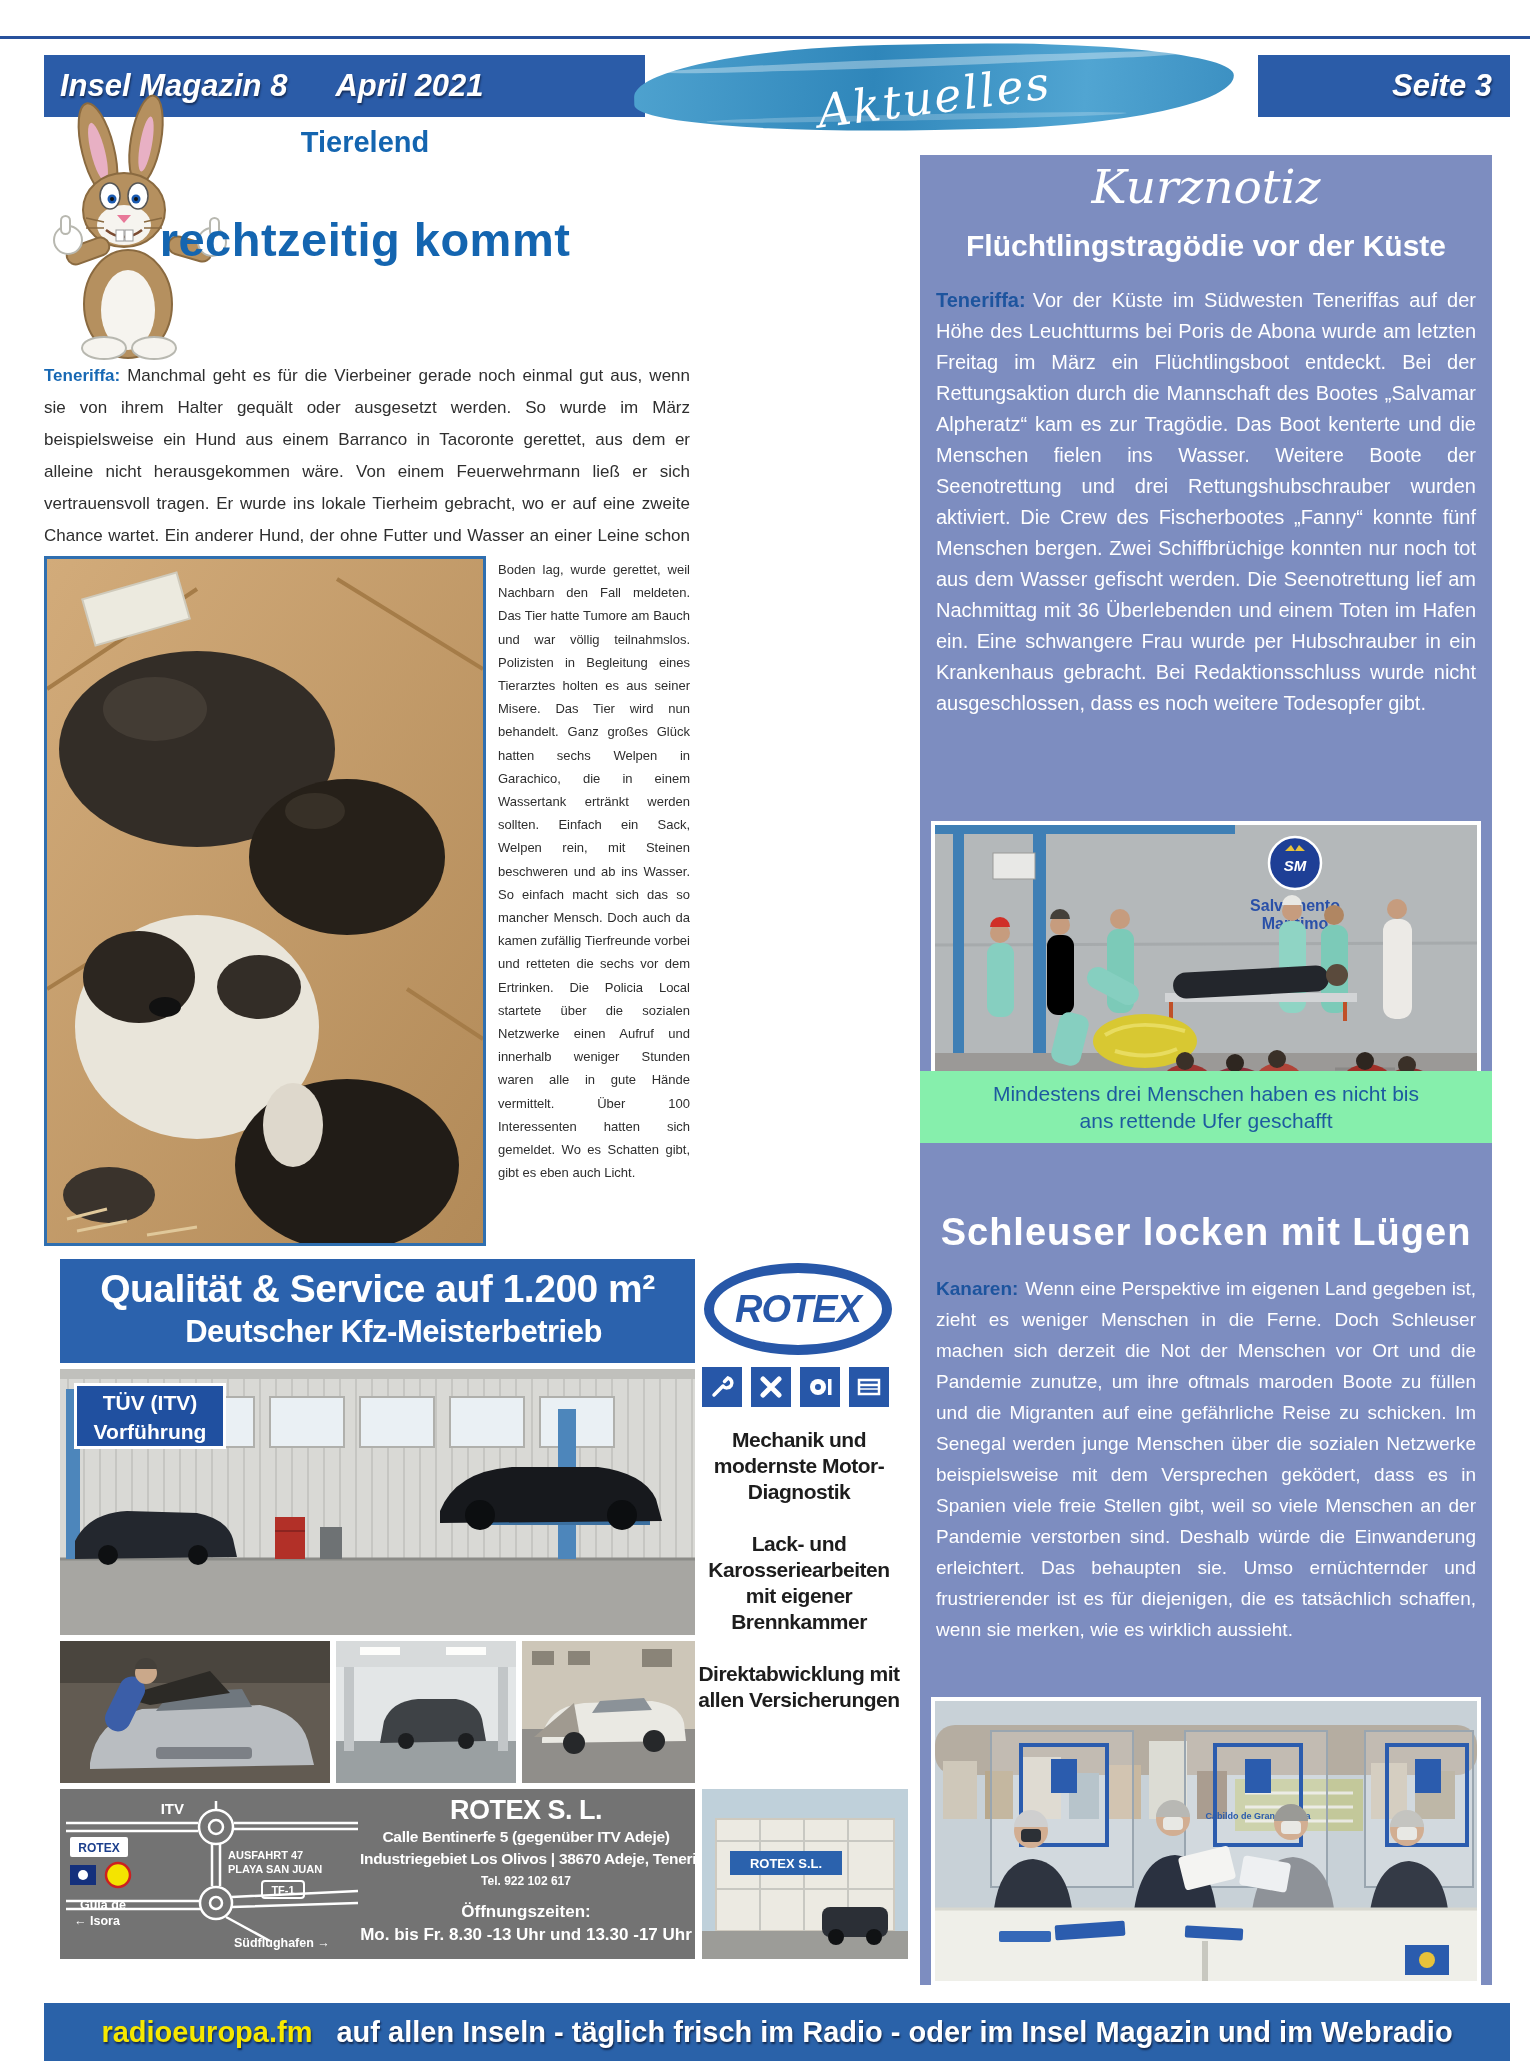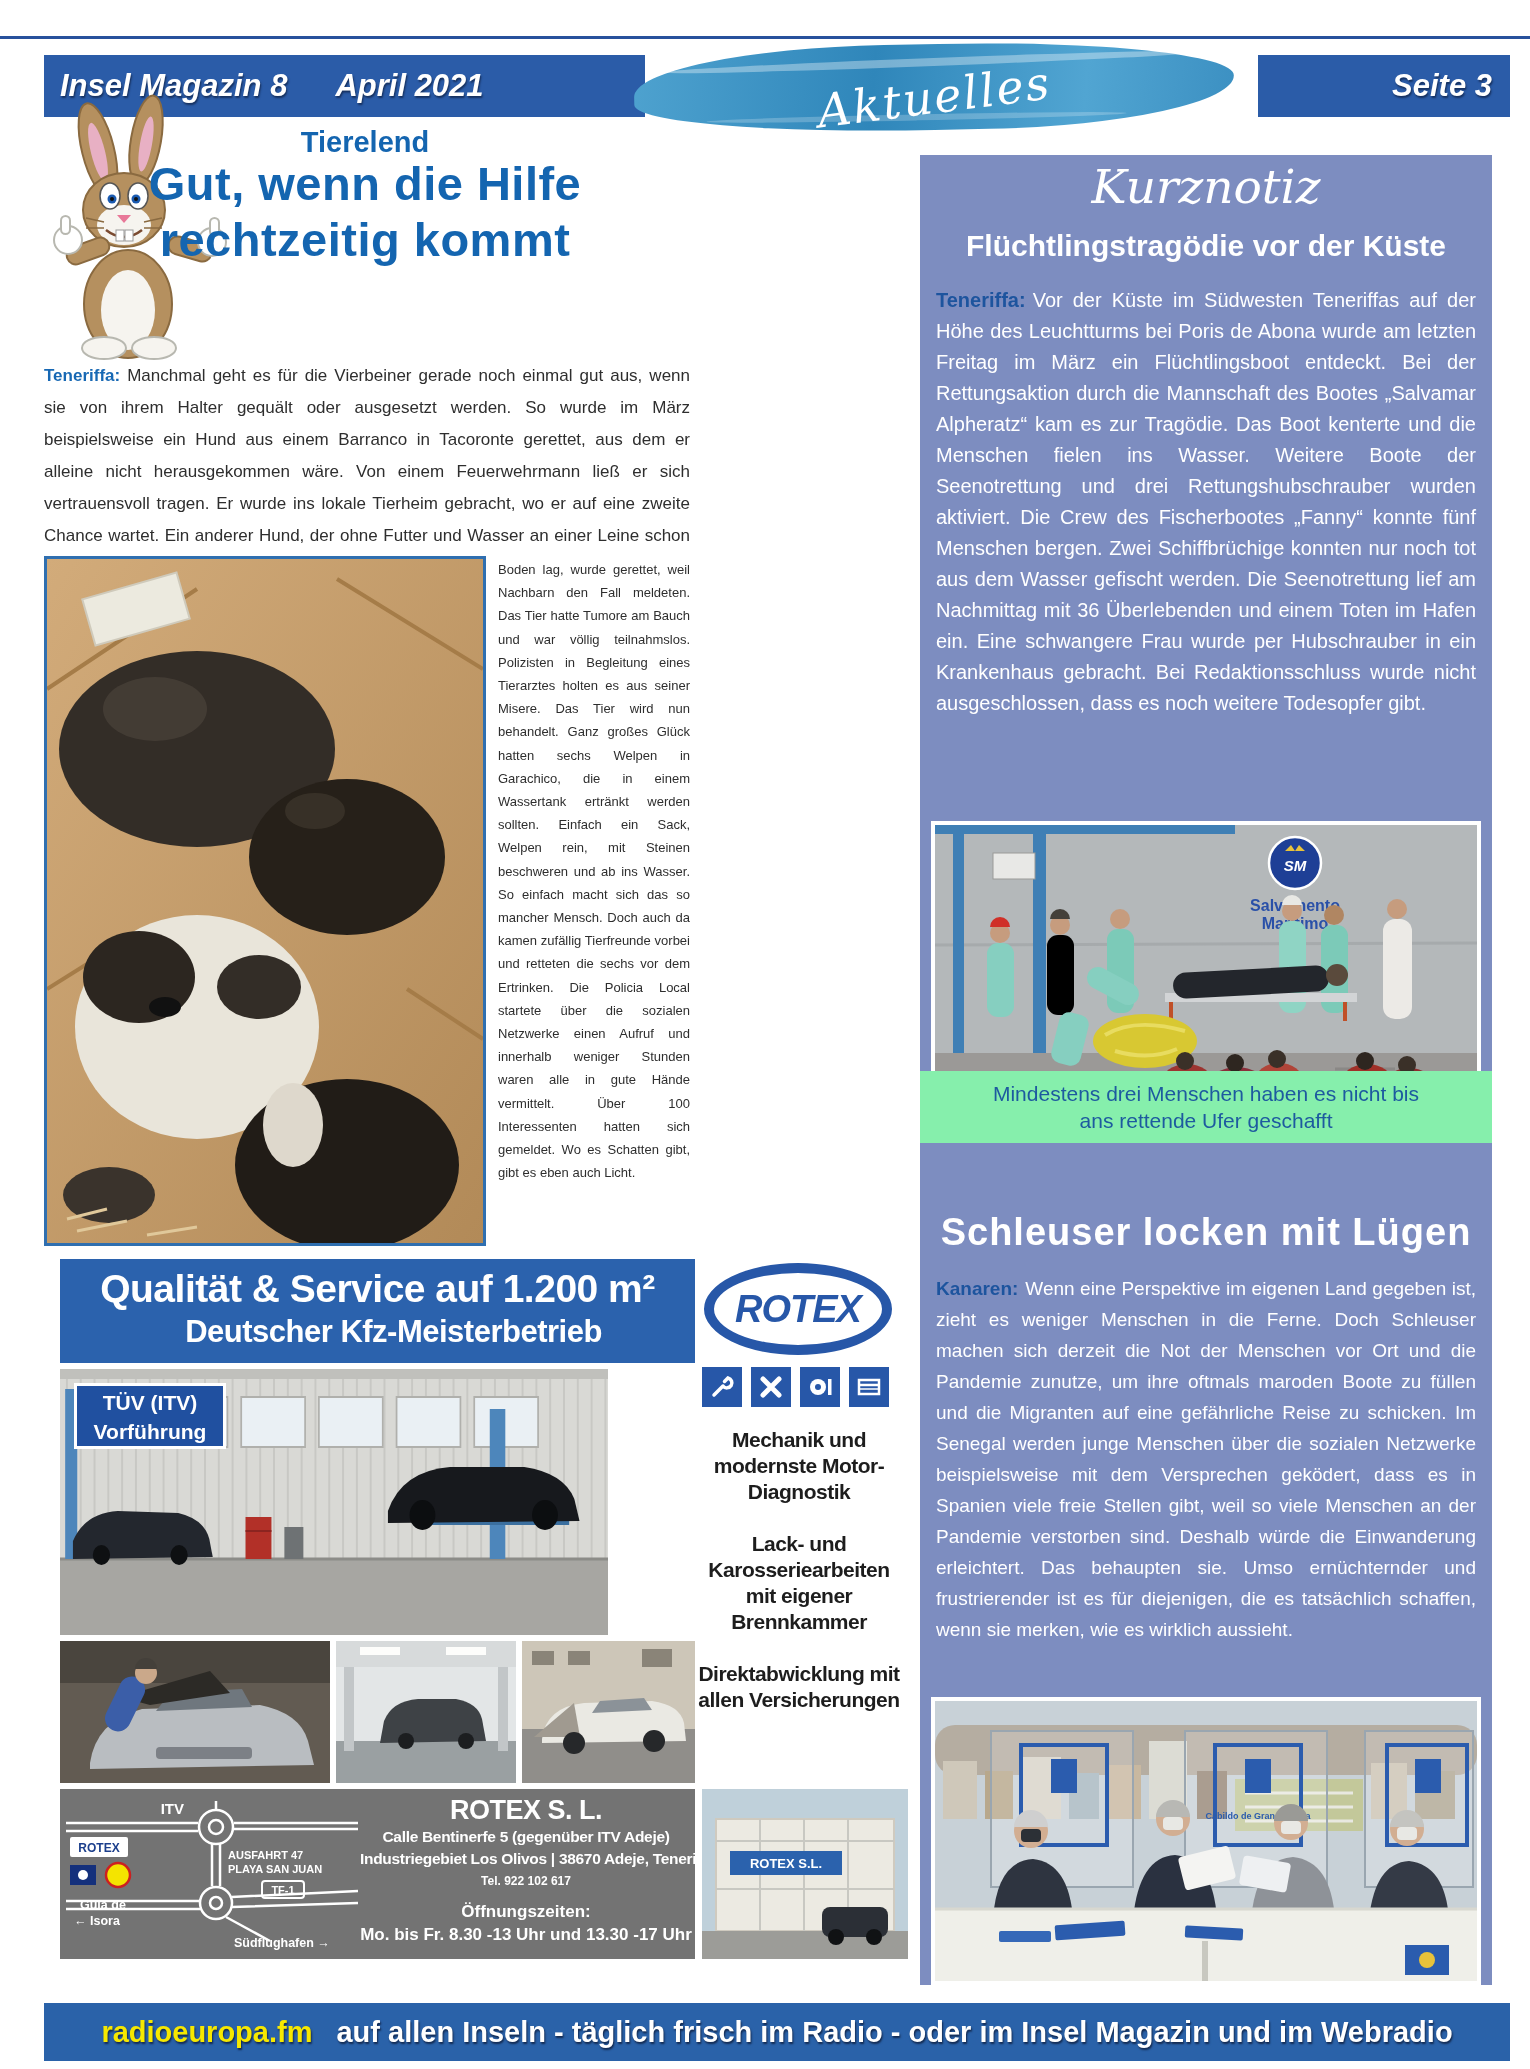--- a/index.html
+++ b/index.html
@@ -71,21 +71,21 @@
   .ad-head .l1{font-size:39px;letter-spacing:-.5px;margin-top:8px;}
   .ad-head .l2{font-size:31px;letter-spacing:-.5px;margin-top:3px;padding-left:32px;}
   .rotex-oval{position:absolute;left:660px;top:8px;width:188px;height:92px;border:10px solid #2757a8;
            border-radius:50%;box-sizing:border-box;display:flex;align-items:center;justify-content:center;}
   .rotex-oval span{color:#2757a8;font-weight:bold;font-style:italic;font-size:38px;letter-spacing:-1px;}
   .icons{position:absolute;left:658px;top:112px;display:flex;gap:9px;}
   .ic{width:40px;height:40px;background:#2757a8;display:flex;align-items:center;justify-content:center;}
   .services{position:absolute;left:648px;top:172px;width:214px;text-align:center;font-weight:bold;
             color:#1d1d1d;font-size:21px;line-height:26px;letter-spacing:-.5px;}
   .svc{margin-bottom:26px;}
-  .ad-photo-big{position:absolute;left:16px;top:114px;width:548px;height:266px;background:#1d4ed8;}
+  .ad-photo-big{position:absolute;left:16px;top:114px;width:635px;height:266px;background:#1d4ed8;}
   .ad-photo-big svg,.ad-sm svg,.ad-build svg,.ad-map svg{display:block;width:100%;height:100%;}
   .tuv{position:absolute;left:14px;top:14px;width:152px;height:66px;background:#2050a0;
        border:3px solid #fff;color:#fff;font-weight:bold;font-size:21px;text-align:center;
        line-height:29px;box-sizing:border-box;padding-top:2px;}
   .ad-sm{position:absolute;top:386px;height:142px;background:#777;}
   #adsm1{left:16px;width:270px;} #adsm2{left:292px;width:180px;} #adsm3{left:478px;width:173px;}
   .ad-blue{position:absolute;left:16px;top:534px;width:635px;height:170px;background:#737373;}
   .ad-map{position:absolute;left:6px;top:8px;width:292px;height:154px;}
   .ad-addr{position:absolute;left:300px;top:6px;width:332px;text-align:center;color:#fff;}
   .company{font-size:27px;font-weight:bold;letter-spacing:-.5px;}
@@ -151,21 +151,20 @@
         <circle cx="90" cy="107" r="2" fill="#111"></circle>
       <path d="M71 123 L85 123 L78 131 Z" fill="#e87898"></path>
       <path d="M60 138 Q78 152 96 138" fill="none" stroke="#7a4a30" stroke-width="2.5"></path>
       <rect x="70" y="138" width="8" height="11" fill="#fff" stroke="#999" stroke-width="1"></rect>
       <rect x="79" y="138" width="8" height="11" fill="#fff" stroke="#999" stroke-width="1"></rect>
       <path d="M40 126 L58 130 M40 136 L58 136 M116 126 L98 130 M116 136 L98 136" stroke="#8a6a40" stroke-width="1.5"></path>
     </svg>
   </div>
 
   <div class="kicker">Tierelend</div>
-  <div class="headline" style="top:156px;">Gut, wenn die Hilfe</div>
   <div class="headline" style="top:212px;">rechtzeitig kommt</div>
 
   <div id="para1" class="body-text">
     <span class="lead">Teneriffa:</span><span>Manchmal geht es für die Vierbeiner gerade noch einmal gut aus, wenn sie von ihrem Halter gequält oder ausgesetzt werden. So wurde im März beispielsweise ein Hund aus einem Barranco in Tacoronte gerettet, aus dem er alleine nicht herausgekommen wäre. Von einem Feuerwehrmann ließ er sich vertrauensvoll tragen. Er wurde ins lokale Tierheim gebracht, wo er auf eine zweite Chance wartet. Ein anderer Hund, der ohne Futter und Wasser an einer Leine schon reglos am</span>
   </div>
 
   <div class="wraprow">
     <div class="puppy">
       <svg viewBox="0 0 436 684" preserveAspectRatio="none">
         <defs>

